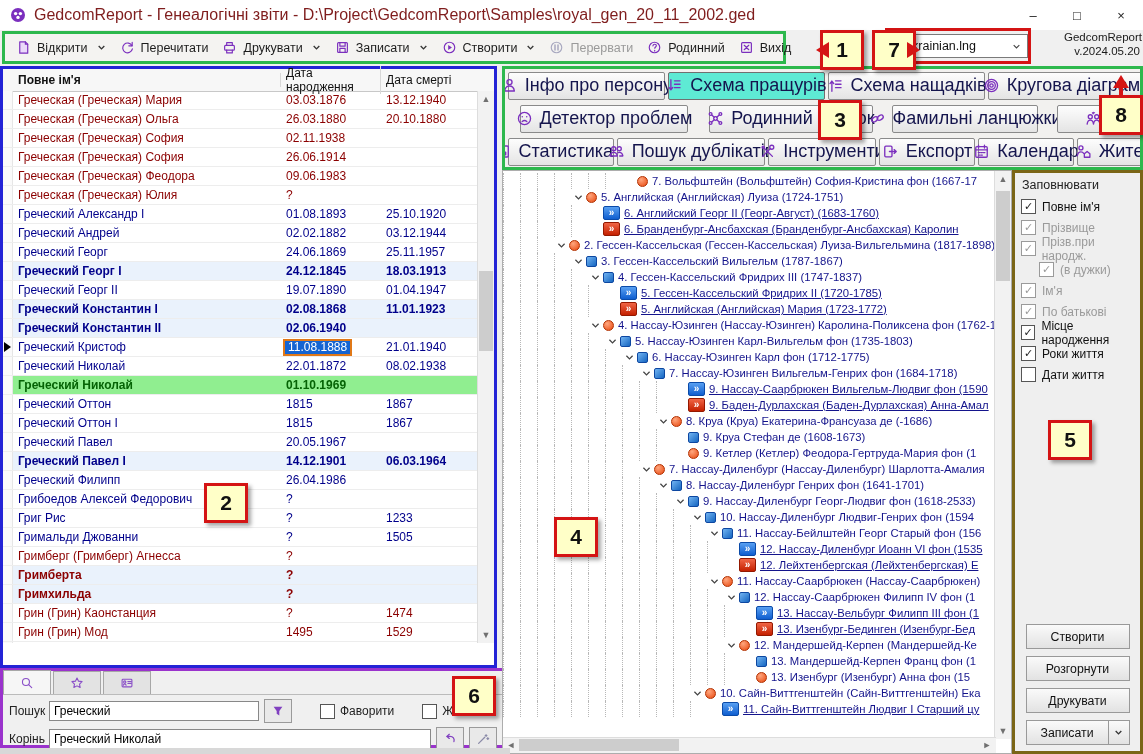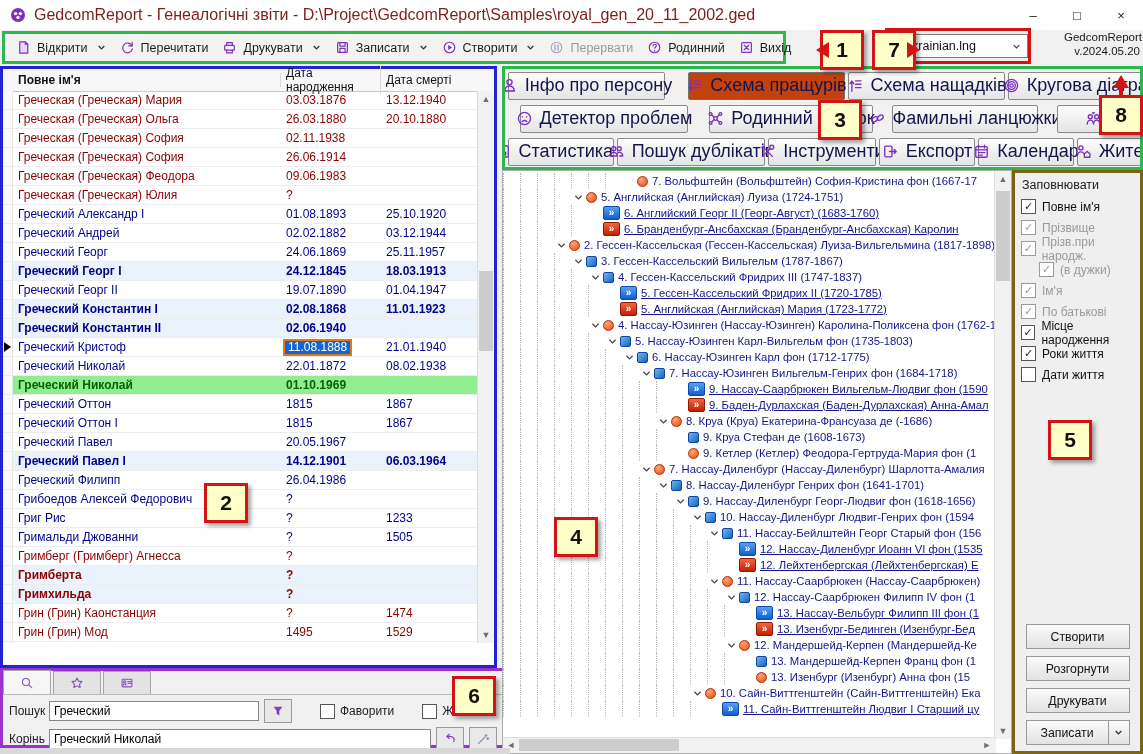--- a/index.html
+++ b/index.html
@@ -58,21 +58,21 @@
   #searchinput{width:200px;height:18px;border:1px solid #888;font-size:12px;padding:0 4px;font-family:inherit;}
   #rootinput{width:372px;height:18px;border:1px solid #888;font-size:12px;padding:0 4px;font-family:inherit;}
   .mini-btn{width:26px;height:22px;border:1px solid #9a9a9a;background:#e9e9e9;display:flex;align-items:center;justify-content:center;margin-left:5px;}
   .chk{display:flex;align-items:center;margin-left:28px;font-size:12px;color:#222;}
   .chkbox{width:13px;height:13px;border:1px solid #555;background:#fff;margin-right:5px;display:flex;align-items:center;justify-content:center;font-size:11px;color:#222;}
   .chkbox.dis{border-color:#9a9a9a;color:#9a9a9a;}
   
   #tabspanel{position:absolute;left:502px;top:66px;width:641px;height:104px;border:3px solid #2db84d;background:#f2f1ef;box-sizing:border-box;overflow:hidden;}
   .tabrow{display:flex;align-items:center;height:33px;padding-left:3px;}
   .tab{display:flex;align-items:center;justify-content:center;gap:7px;height:28px;border:1px solid #8a8a8a;border-radius:2px;background:linear-gradient(#fdfdfd,#e4e4e4);font-size:18px;color:#15154d;margin-right:3px;white-space:nowrap;box-sizing:border-box;flex:none;}
-  .tab.active{background:#c2410c;border-color:#707070;margin-left:20px;}
+  .tab.active{background:#5eead4;border-color:#707070;}
   
   #treepanel{position:absolute;left:502px;top:170px;width:510px;height:584px;background:#fff;border:1px solid #adadad;box-sizing:border-box;overflow:hidden;}
   #treerows{position:absolute;left:0;top:2px;width:492px;height:566px;overflow:hidden;}
   .trw{display:flex;align-items:center;height:16px;white-space:nowrap;font-size:11.3px;color:#14148c;overflow:hidden;}
   .trw .g{width:16px;align-self:stretch;border-left:1px dotted #b8b8b8;flex:none;}
   .trw .blank{width:15px;flex:none;}
   .trw .exp{width:15px;flex:none;display:flex;align-items:center;justify-content:center;color:#444;}
   .ti{flex:none;margin-right:4px;}
   .ti.circle{width:11px;height:11px;border-radius:50%;background:radial-gradient(circle at 35% 30%,#ffa67e,#e8490f);border:1px solid #b23000;box-sizing:border-box;}
   .ti.square{width:11px;height:11px;border-radius:2px;background:linear-gradient(135deg,#72b4f2,#1565c0);border:1px solid #0d47a1;box-sizing:border-box;}
@@ -930,21 +930,21 @@
           <i class="g"></i>
           <i class="g"></i>
           <i class="g"></i>
           <i class="g"></i>
           <span class="exp">
             <svg width="9" height="9" viewBox="0 0 16 16" fill="none" stroke="#444" stroke-width="2.2">
               <path d="M2.5 5l5.5 5.5L13.5 5"></path>
             </svg>
           </span>
           <span class="ti square"></span>
-          <span class="txt">9. Нассау-Диленбург Георг-Людвиг фон (1618-1656)</span>
+          <span class="txt">9. Нассау-Диленбург Георг-Людвиг фон (1618-2533)</span>
         </div>
         <div class="trw">
           <i class="g"></i>
           <i class="g"></i>
           <i class="g"></i>
           <i class="g"></i>
           <i class="g"></i>
           <i class="g"></i>
           <i class="g"></i>
           <i class="g"></i>

